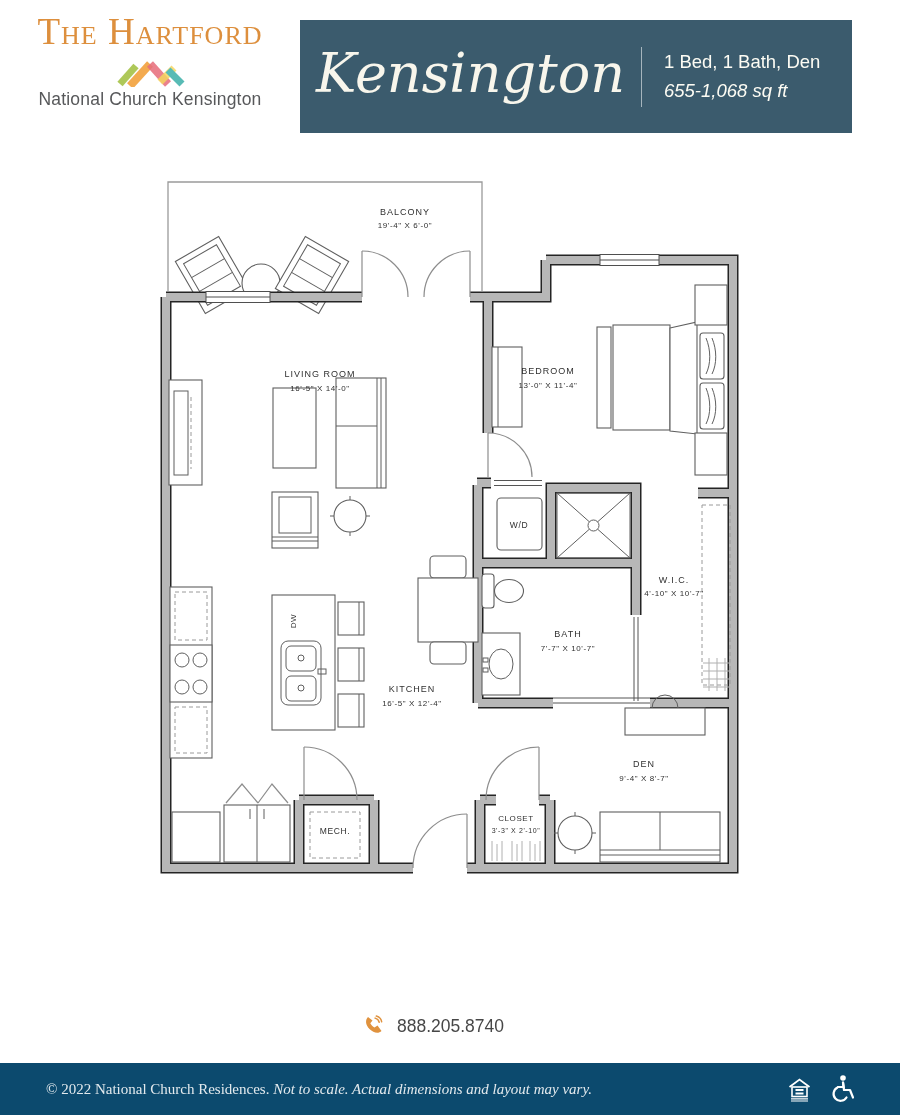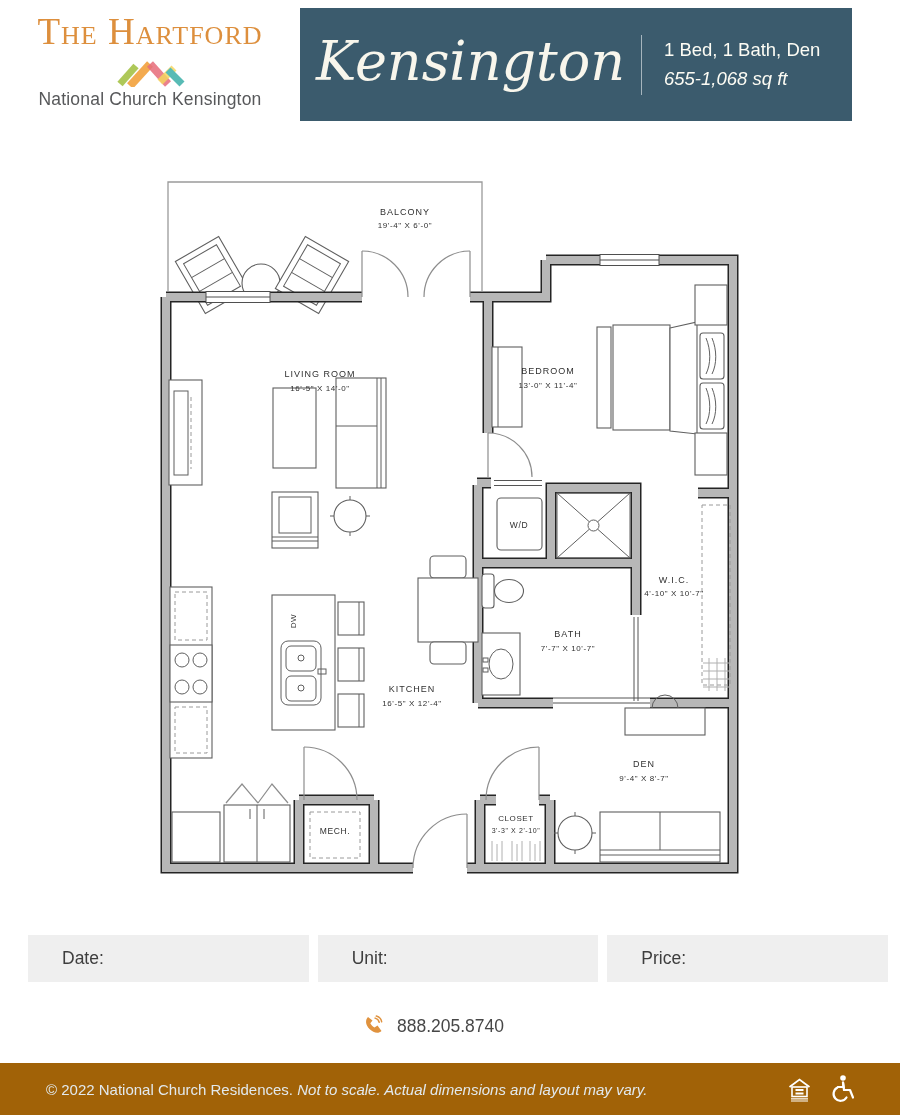--- a/index.html
+++ b/index.html
@@ -6,21 +6,21 @@
   .page{position:relative;width:900px;height:1115px;background:#ffffff;
         font-family:"Liberation Sans",sans-serif;overflow:hidden;}
 
   
   .logo-block{position:absolute;left:0;top:12px;width:300px;text-align:center;}
   .brand-name{font-family:"Liberation Serif",serif;font-variant:small-caps;
               font-size:37px;letter-spacing:1px;color:#dd8f3d;line-height:1.1;text-align:center;}
   .logo-mark{margin:4px auto 2px;display:block;}
   .org-name{font-size:17.5px;color:#57585a;letter-spacing:.2px;}
 
-  .banner{position:absolute;left:300px;top:8px;width:552px;height:113px;
+  .banner{position:absolute;left:300px;top:20px;width:552px;height:113px;
           background:#3b5b6d;display:flex;align-items:center;}
   .banner .plan-name{flex:1;text-align:center;color:#f8f6ec;
           font-family:"DejaVu Serif",serif;font-style:italic;
           font-size:54px;line-height:1;padding-bottom:6px;}
   .banner .divider{width:1px;height:60px;background:rgba(255,255,255,.55);}
   .banner .specs{width:188px;padding-left:22px;color:#fdfcf4;}
   .banner .specs .type{font-size:18.5px;margin-bottom:7px;}
   .banner .specs .sqft{font-size:18.5px;font-style:italic;}
 
   
@@ -43,22 +43,22 @@
 
   
   .contact{position:absolute;left:0;top:1005px;width:900px;height:42px;
            display:flex;align-items:center;justify-content:center;gap:12px;}
   .contact .grp{display:flex;align-items:center;gap:11px;}
   .contact .gap{width:22px;}
   .contact .txt{font-size:17.5px;color:#474747;}
 
   
   .footer{position:absolute;left:0;bottom:0;width:900px;height:52px;
-          background:#a16207;display:flex;align-items:center;
-          padding:8px 46px;box-sizing:border-box;}
+          background:#0c4a6e;display:flex;align-items:center;
+          padding:8px 46px;box-sizing:border-box;font-family:Liberation Serif, serif;}
   .footer .note{font-size:15px;color:#e2e9ed;}
   .footer .note i{font-style:italic;}
   .footer .ficons{margin-left:auto;display:flex;align-items:center;gap:15px;}
 </style>
 </head>
 <body>
 
 <div class="page">
 
   <div class="logo-block">
@@ -312,31 +312,20 @@
     <text x="484" y="606" class="roomdims">9'-4" X 8'-7"</text>
 
     <text x="356" y="646" class="roomdims">CLOSET</text>
     <text x="356" y="658" style="font-size:7px" class="roomdims">3'-3" X 2'-10"</text>
 
     <text x="359" y="353" style="font-size:8.5px" class="roomdims">W/D</text>
     <text x="136" y="446" class="roomdims" transform="rotate(-90 136 446)">DW</text>
     <text x="175" y="659" style="font-size:8.5px" class="roomdims">MECH.</text>
   </svg>
 
-  <div class="fields">
-    <div class="field-box">
-      <span>Date:</span>
-    </div>
-    <div class="field-box">
-      <span>Unit:</span>
-    </div>
-    <div class="field-box">
-      <span>Price:</span>
-    </div>
-  </div>
 
   <div class="contact">
     <div class="grp">
       <svg width="24" height="24" viewBox="0 0 24 24">
         <path d="M6 3 C3 6 3.5 11 7.5 15 C11.5 19 16.5 20 19.5 17 L15.5 11.5 L12.5 13.5 C10.8 12.6 9.2 11 8.3 9.3 L10.5 6.5 Z" fill="#e0923e"></path>
         <path d="M15 4 q4 1 5 5 M16.5 1.5 q5.5 1.5 6.5 7" stroke="#e0923e" stroke-width="1.8" fill="none" stroke-linecap="round" transform="scale(0.82) translate(1,1)"></path>
       </svg>
       <span class="txt">888.205.8740</span>
     </div>
     <div class="gap"></div>

